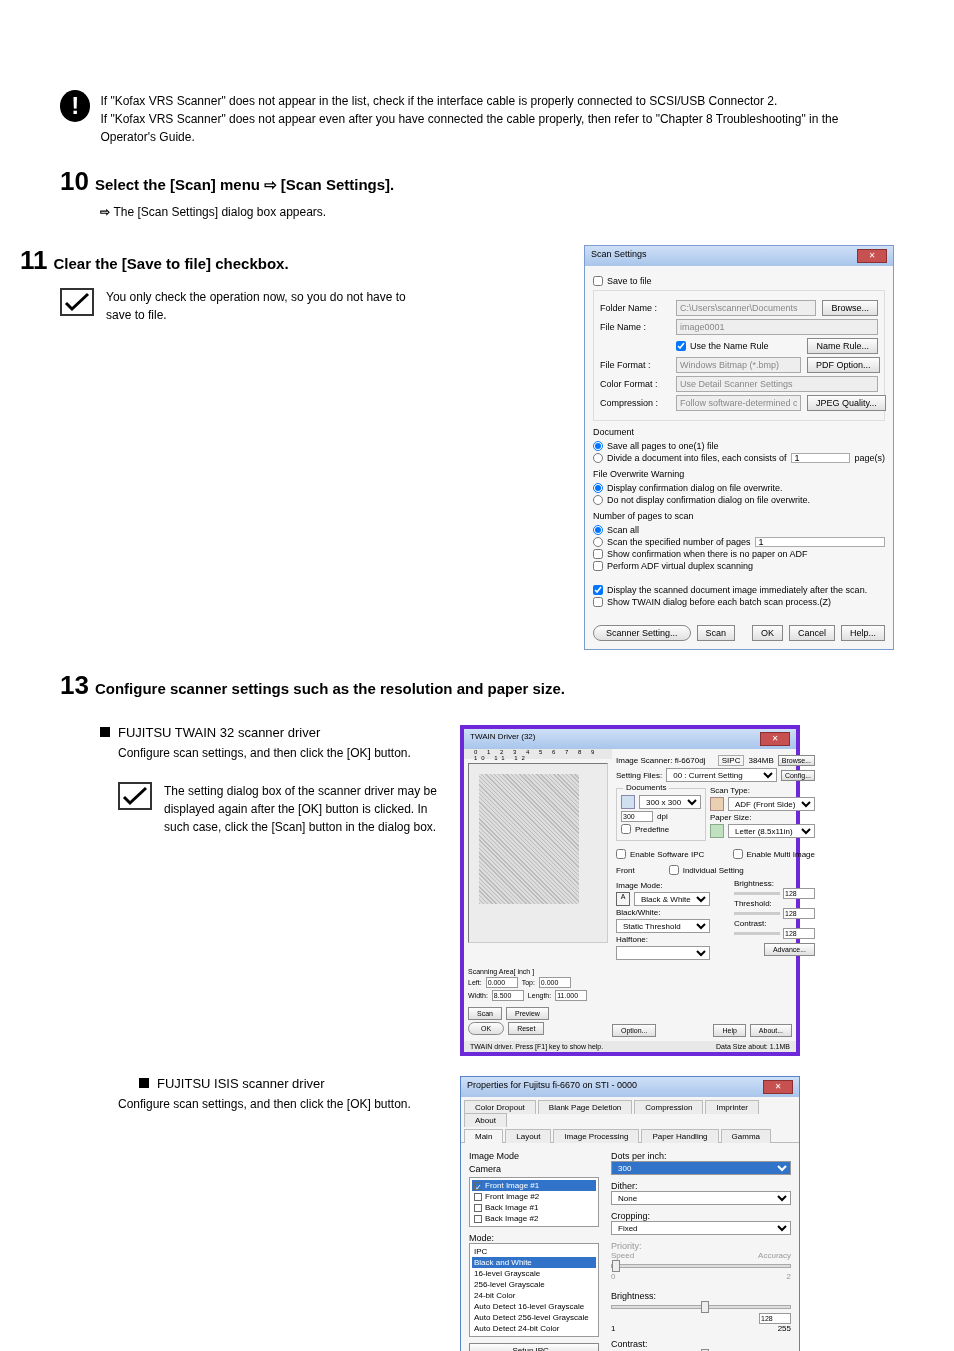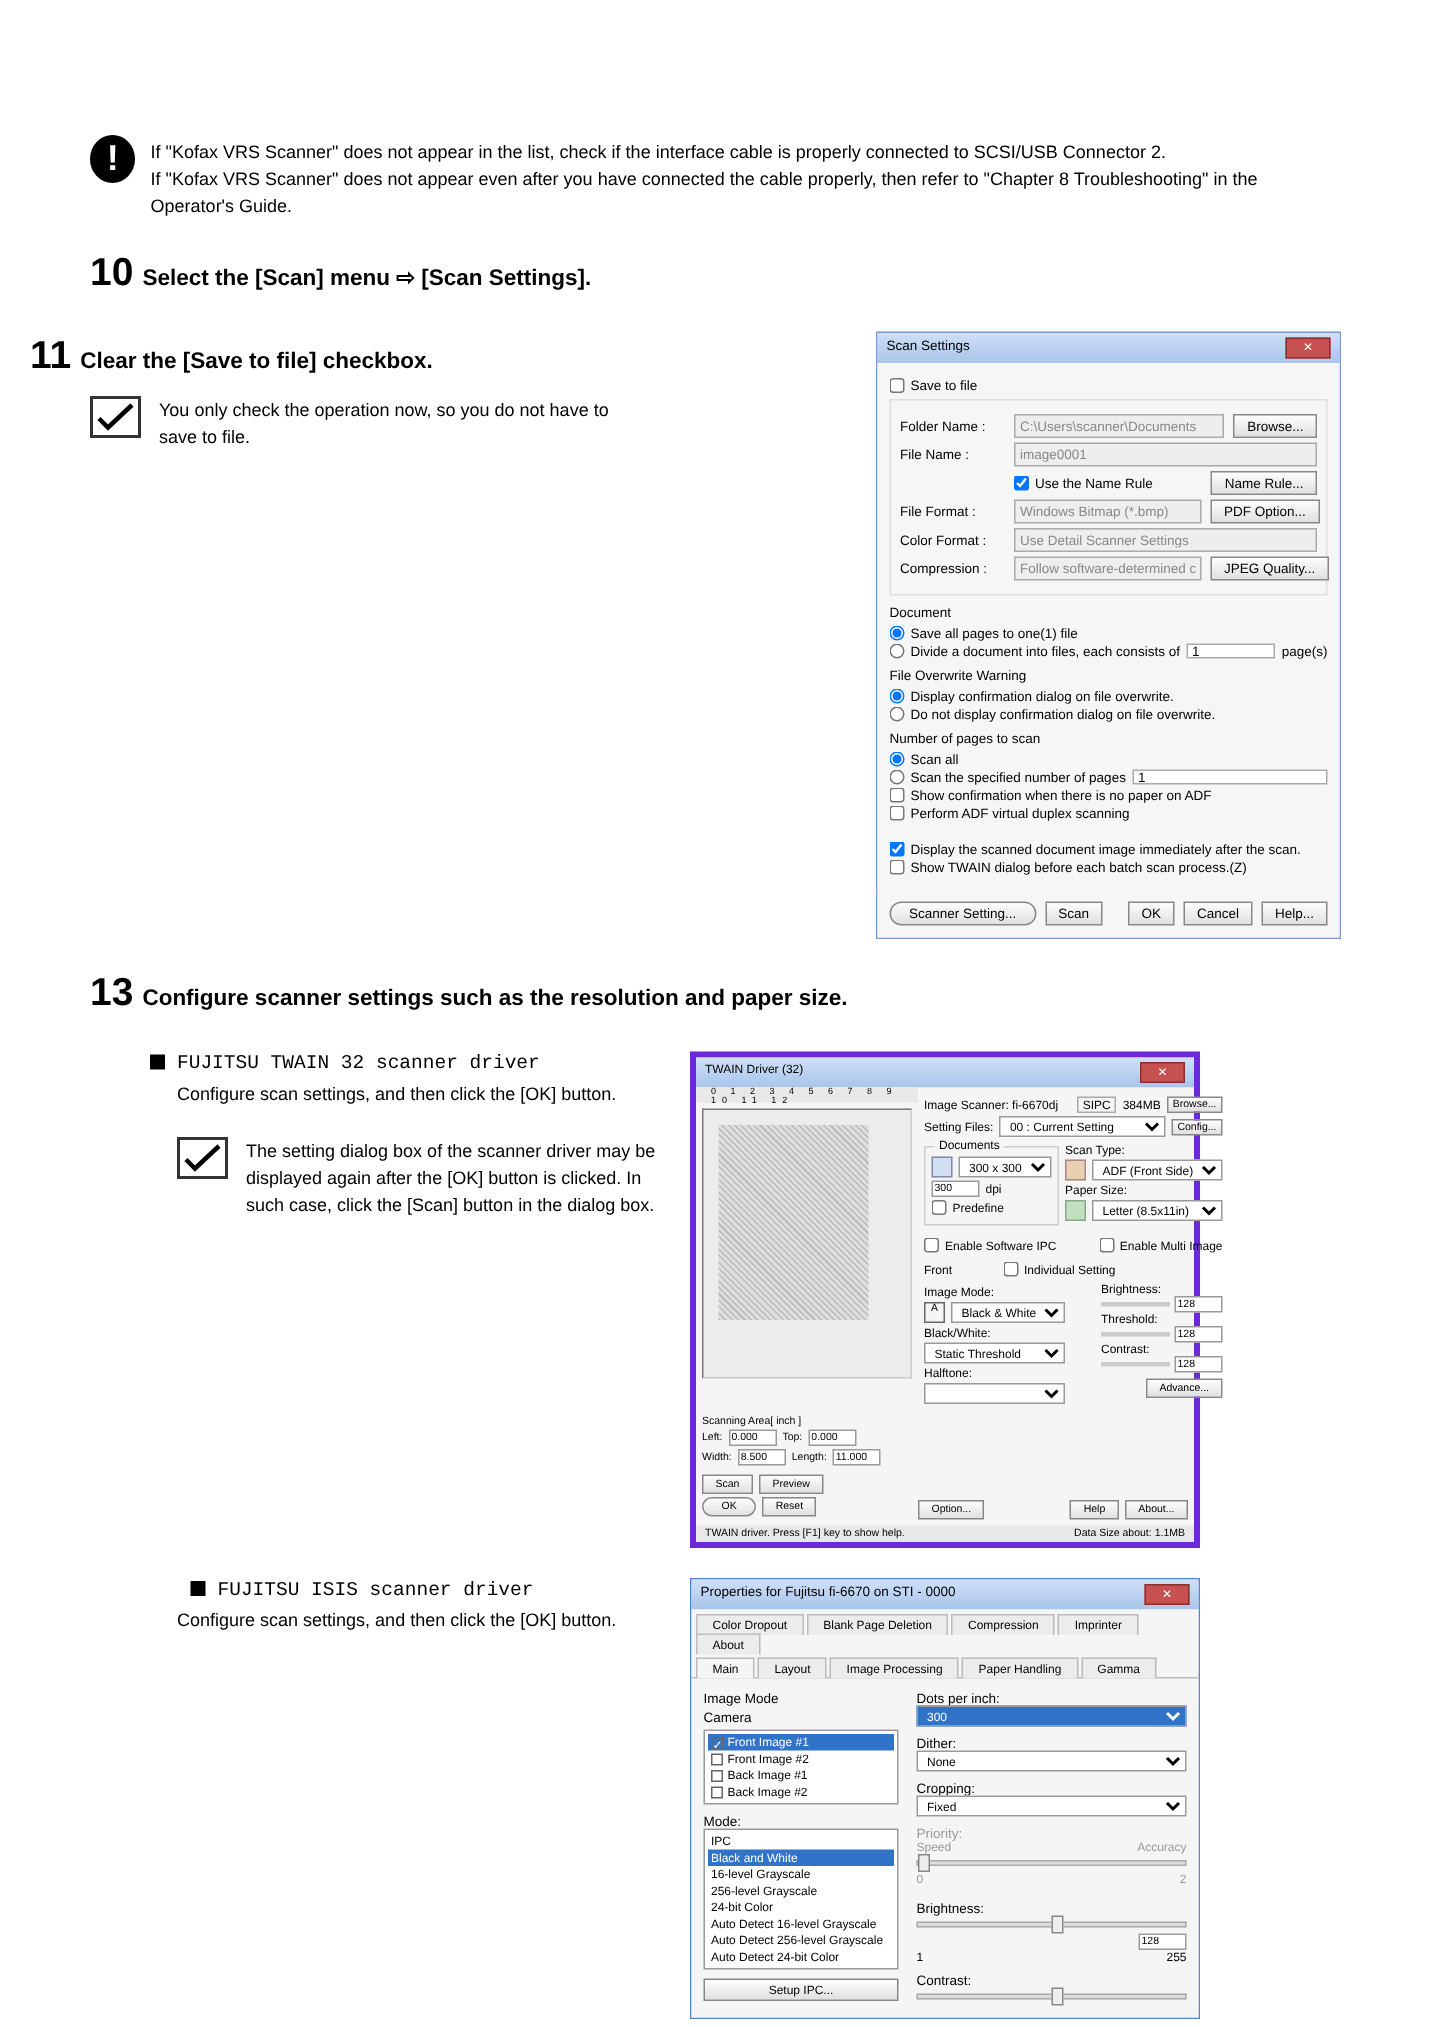--- a/index.html
+++ b/index.html
@@ -199,21 +199,20 @@
       background: #f6f6f6;
     }
     .dlg-buttons-right {
       display: flex;
       gap: 6px;
     }
     .sublist-item {
       display: flex;
       align-items: flex-start;
       margin-bottom: 4px;
-      font-family: Liberation Mono, monospace;
     }
     .bullet {
       width: 10px;
       height: 10px;
       background: #000;
       margin-right: 8px;
       margin-top: 2px;
       flex-shrink: 0;
     }
     .sublist-text {
@@ -408,20 +407,23 @@
   <div class="info-text">
     <span>If "Kofax VRS Scanner" does not appear in the list, check if the interface cable is properly connected to SCSI/USB Connector 2.</span><br>
     <span>If "Kofax VRS Scanner" does not appear even after you have connected the cable properly, then refer to "Chapter 8 Troubleshooting" in the Operator's Guide.</span>
   </div>
 </div>
 
 <div class="step">
   <div class="step-header">
     <span class="step-num">10</span>
     <span class="step-title">Select the [Scan] menu ⇨ [Scan Settings].</span>
+  </div>
+  <div class="step-body">
+    <div class="result-line">The [Scan Settings] dialog box appears.</div>
   </div>
 </div>
 
 <div class="col2">
   <div class="col2-left">
 
     <div class="step" style="margin-left:-40px;">
       <div class="step-header" style="margin-left:0;">
         <span class="step-num">11</span>
         <span class="step-title">Clear the [Save to file] checkbox.</span>
@@ -720,21 +722,21 @@
       <div style="display:flex;justify-content:space-between;padding:2px 6px;background:#e8e8e8;font-size:7px;">
         <span>TWAIN driver. Press [F1] key to show help.</span>
         <span><span>Data Size about:</span> <span>1.1MB</span></span>
       </div>
     </div>
   </div>
 </div>
 
 <div class="col2" style="margin-top:20px;">
   <div class="col2-left">
-    <div class="sublist-item" style="margin-left:40px;padding-left:27px;">
+    <div class="sublist-item" style="margin-left:52px;padding-left:27px;">
       <div class="bullet"></div>
       <div class="sublist-text">FUJITSU ISIS scanner driver</div>
     </div>
     <div class="sublist-desc">Configure scan settings, and then click the [OK] button.</div>
   </div>
   <div class="col2-right">
 
     <div class="isis-dialog">
       <div class="dialog-titlebar">
         <span>Properties for Fujitsu fi-6670 on STI - 0000</span>

